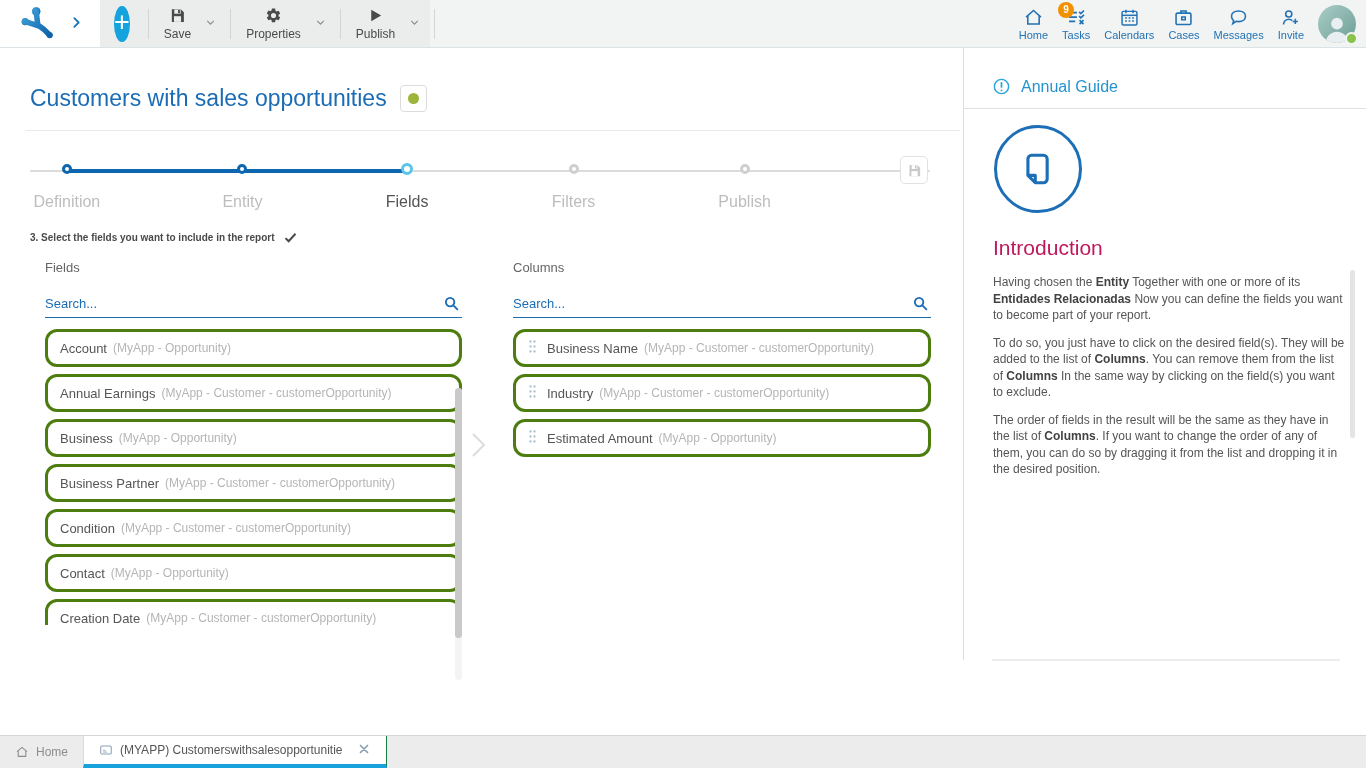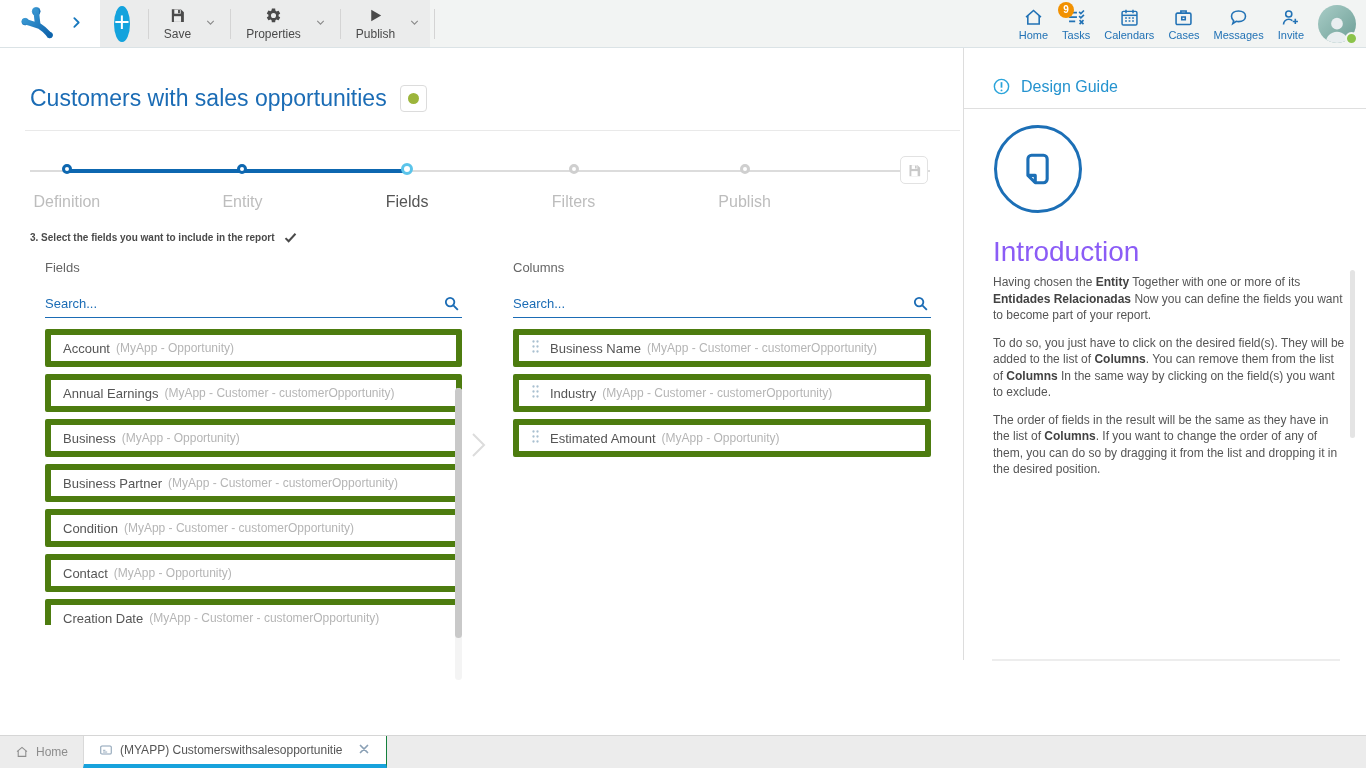--- a/index.html
+++ b/index.html
@@ -82,21 +82,21 @@
   #fields-panel { left: 45px; width: 417px; }
   #columns-panel { left: 513px; width: 418px; }
   .panel-label { font-size: 13px; color: #666; }
   .search-row { position: relative; margin-top: 16px; border-bottom: 1px solid #1b6cb5; height: 27px; }
   .search-input { width: calc(100% - 30px); border: none; outline: none; background: transparent;
     font-size: 13px; color: #1b6cb5; height: 24px; font-family: "Liberation Sans", sans-serif; }
   .search-input::placeholder { color: #1b6cb5; opacity: 1; }
   .search-icon { position: absolute; right: 2px; top: 4px; color: #1b6cb5; }
   .search-icon svg { width: 17px; height: 17px; }
   .list { position: relative; margin-top: 11px; height: 296px; overflow: hidden; }
-  .item { height: 38px; border: 6px solid #4d7c0f; border-radius: 2px; margin-bottom: 7px;
+  .item { height: 38px; border: 3px solid #4d7c0f; border-radius: 12px; margin-bottom: 7px;
     display: flex; align-items: center; padding: 0 12px; background: #fff; cursor: pointer; }
   .item-name { font-size: 13px; color: #555; white-space: nowrap; }
   .item-context { font-size: 12px; color: #b5b5b5; margin-left: 6px; white-space: nowrap; }
   .drag-handle { margin-right: 10px; color: #a9c0d0; cursor: grab; }
   .drag-handle svg { width: 9px; height: 15px; }
   .scrollbar { position: absolute; right: 0; top: 2px; width: 7px; height: 292px;
     background: #f4f4f4; border-radius: 4px; }
   .scroll-thumb { position: absolute; top: 0; right: 0; width: 7px; height: 250px;
     background: #c9c9c9; border-radius: 4px; cursor: pointer; }
   .mid-chevron { position: absolute; left: 471px; top: 384px; color: #dcdcdc; }
@@ -106,21 +106,21 @@
   .guide { position: absolute; left: 964px; top: 0; right: 0; bottom: 0; background: #fff; }
   .guide-header { position: absolute; left: 28px; top: 29px; display: flex; align-items: center;
     gap: 10px; cursor: pointer; color: #2aa4da; }
   .guide-header .icon svg { width: 19px; height: 19px; }
   .guide-title { font-size: 16px; color: #2593cf; }
   .guide-divider { position: absolute; left: 0; right: 0; top: 60px; height: 1px; background: #dfdfdf; }
   .guide-circle { position: absolute; left: 30px; top: 77px; width: 88px; height: 88px;
     border: 3px solid #1c6fb6; border-radius: 50%; color: #1c6fb6;
     display: flex; align-items: center; justify-content: center; }
   .guide-circle svg { width: 44px; height: 44px; }
-  .guide-heading { position: absolute; left: 29px; top: 188px; font-size: 28px; font-weight: 400; color: #8b5cf6; text-align: right; }
+  .guide-heading { position: absolute; left: 29px; top: 188px; font-size: 21px; font-weight: 400; color: #be185d; text-align: right; }
   .guide-body { position: absolute; left: 29px; top: 226px; width: 352px; }
   .guide-body p { font-size: 12px; color: #555; line-height: 1.38; margin-bottom: 11px; }
   .guide-body b { color: #424242; }
   .guide-bottom-line { position: absolute; left: 28px; right: 26px; top: 611px; height: 2px; background: #ededed; }
   .guide-scroll-thumb { position: absolute; right: 11px; top: 222px; width: 5px; height: 168px;
     background: #e4e4e4; border-radius: 3px; cursor: pointer; }
 
   
   .tabbar { position: absolute; left: 0; right: 0; bottom: 0; height: 33px;
     background: #ececec; border-top: 1px solid #d6d6d6; display: flex; z-index: 5; }
@@ -445,21 +445,21 @@
 
   <aside class="guide">
     <div class="guide-header">
       <span class="icon">
         <svg viewBox="0 0 24 24" fill="none" stroke="currentColor" stroke-width="1.8">
             <circle cx="12" cy="12" r="9"></circle>
             <path d="M12 6.5v7" stroke-width="2.2"></path>
             <circle cx="12" cy="16.9" r="1.2" fill="currentColor" stroke="none"></circle>
           </svg>
       </span>
-      <span class="guide-title">Design Guide</span>
+      <span class="guide-title">Annual Guide</span>
     </div>
     <div class="guide-divider"></div>
     <div class="guide-circle">
       <span class="icon">
         <svg viewBox="0 0 48 48" fill="none" stroke="currentColor" stroke-width="3.4" stroke-linejoin="round">
             <path d="M17 9h13a4 4 0 0 1 4 4v22a4 4 0 0 1-4 4H21l-8-8V13a4 4 0 0 1 4-4z"></path>
             <path d="M13 31h8v8"></path>
           </svg>
       </span>
     </div>

